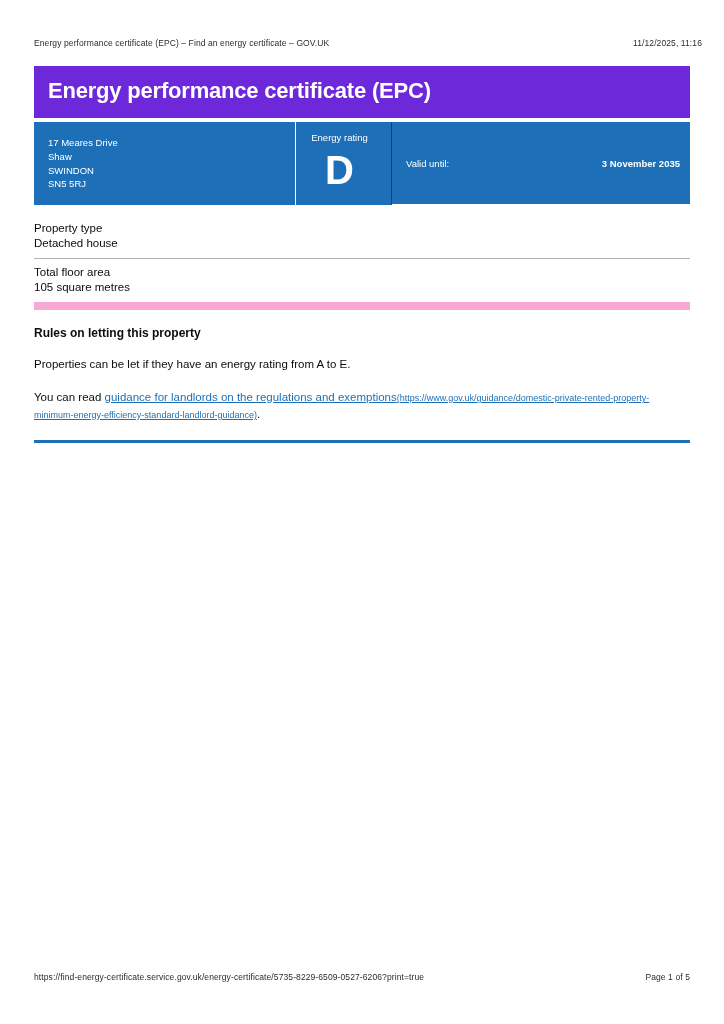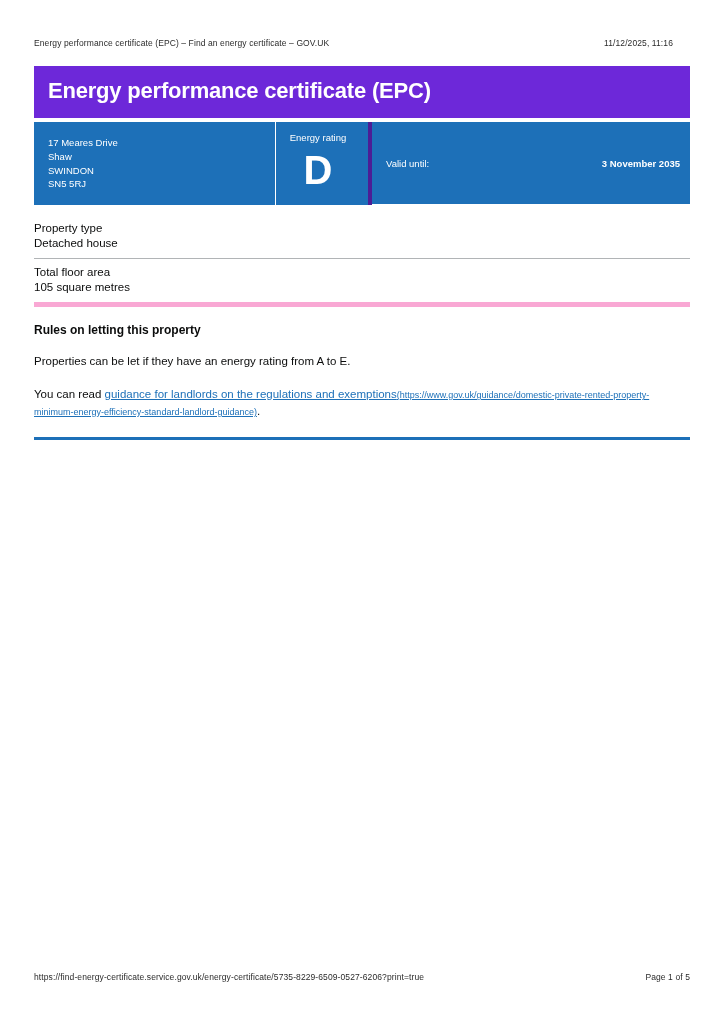--- a/index.html
+++ b/index.html
@@ -20,21 +20,21 @@
     width: 724px;
     height: 1024px;
     box-sizing: border-box;
   }
 
   
   .print-header {
     position: absolute;
     top: 38px;
     left: 34px;
-    right: 51px;
+    right: 22px;
     display: flex;
     justify-content: space-between;
     align-items: baseline;
     font-size: 8.5px;
     color: #2b2b2b;
     letter-spacing: 0.1px;
     gap: 20px;
   }
   .print-footer {
     position: absolute;
@@ -73,31 +73,31 @@
 
   .epc-band {
     display: flex;
     width: 100%;
     margin-top: 4px;
     background: #1d70b8;
     color: #ffffff;
     box-sizing: border-box;
   }
   .band-address {
-    width: 242px;
+    width: 262px;
     padding: 14px 12px 14px 14px;
     box-sizing: border-box;
     border-right: 1px solid #ffffff;
     font-size: 9.5px;
     line-height: 1.45;
   }
   .band-rating {
     width: 96px;
     box-sizing: border-box;
-    border-right: 4px solid #4c1d95;
+    border-right: 1px solid #4c1d95;
     padding: 10px 12px 8px 4px;
     text-align: center;
   }
   .band-rating .rating-label {
     font-size: 9.5px;
     line-height: 1.2;
     display: block;
   }
   .band-rating .rating-letter {
     display: block;
@@ -141,21 +141,21 @@
     border-bottom: 1px solid #b1b4b6;
     font-size: 11.5px;
     line-height: 1.3;
     flex-direction: column;
   }
   .summary-row .s-key {
     width: 330px;
     flex: none;
   }
   .summary-row.thick {
-    border-bottom: 5px solid #f9a8d4;
+    border-bottom: 8px solid #f9a8d4;
   }
 
   
   .section {
     margin-top: 16px;
   }
   .section h2 {
     margin: 0 0 16px 0;
     font-size: 12px;
     font-weight: bold;

